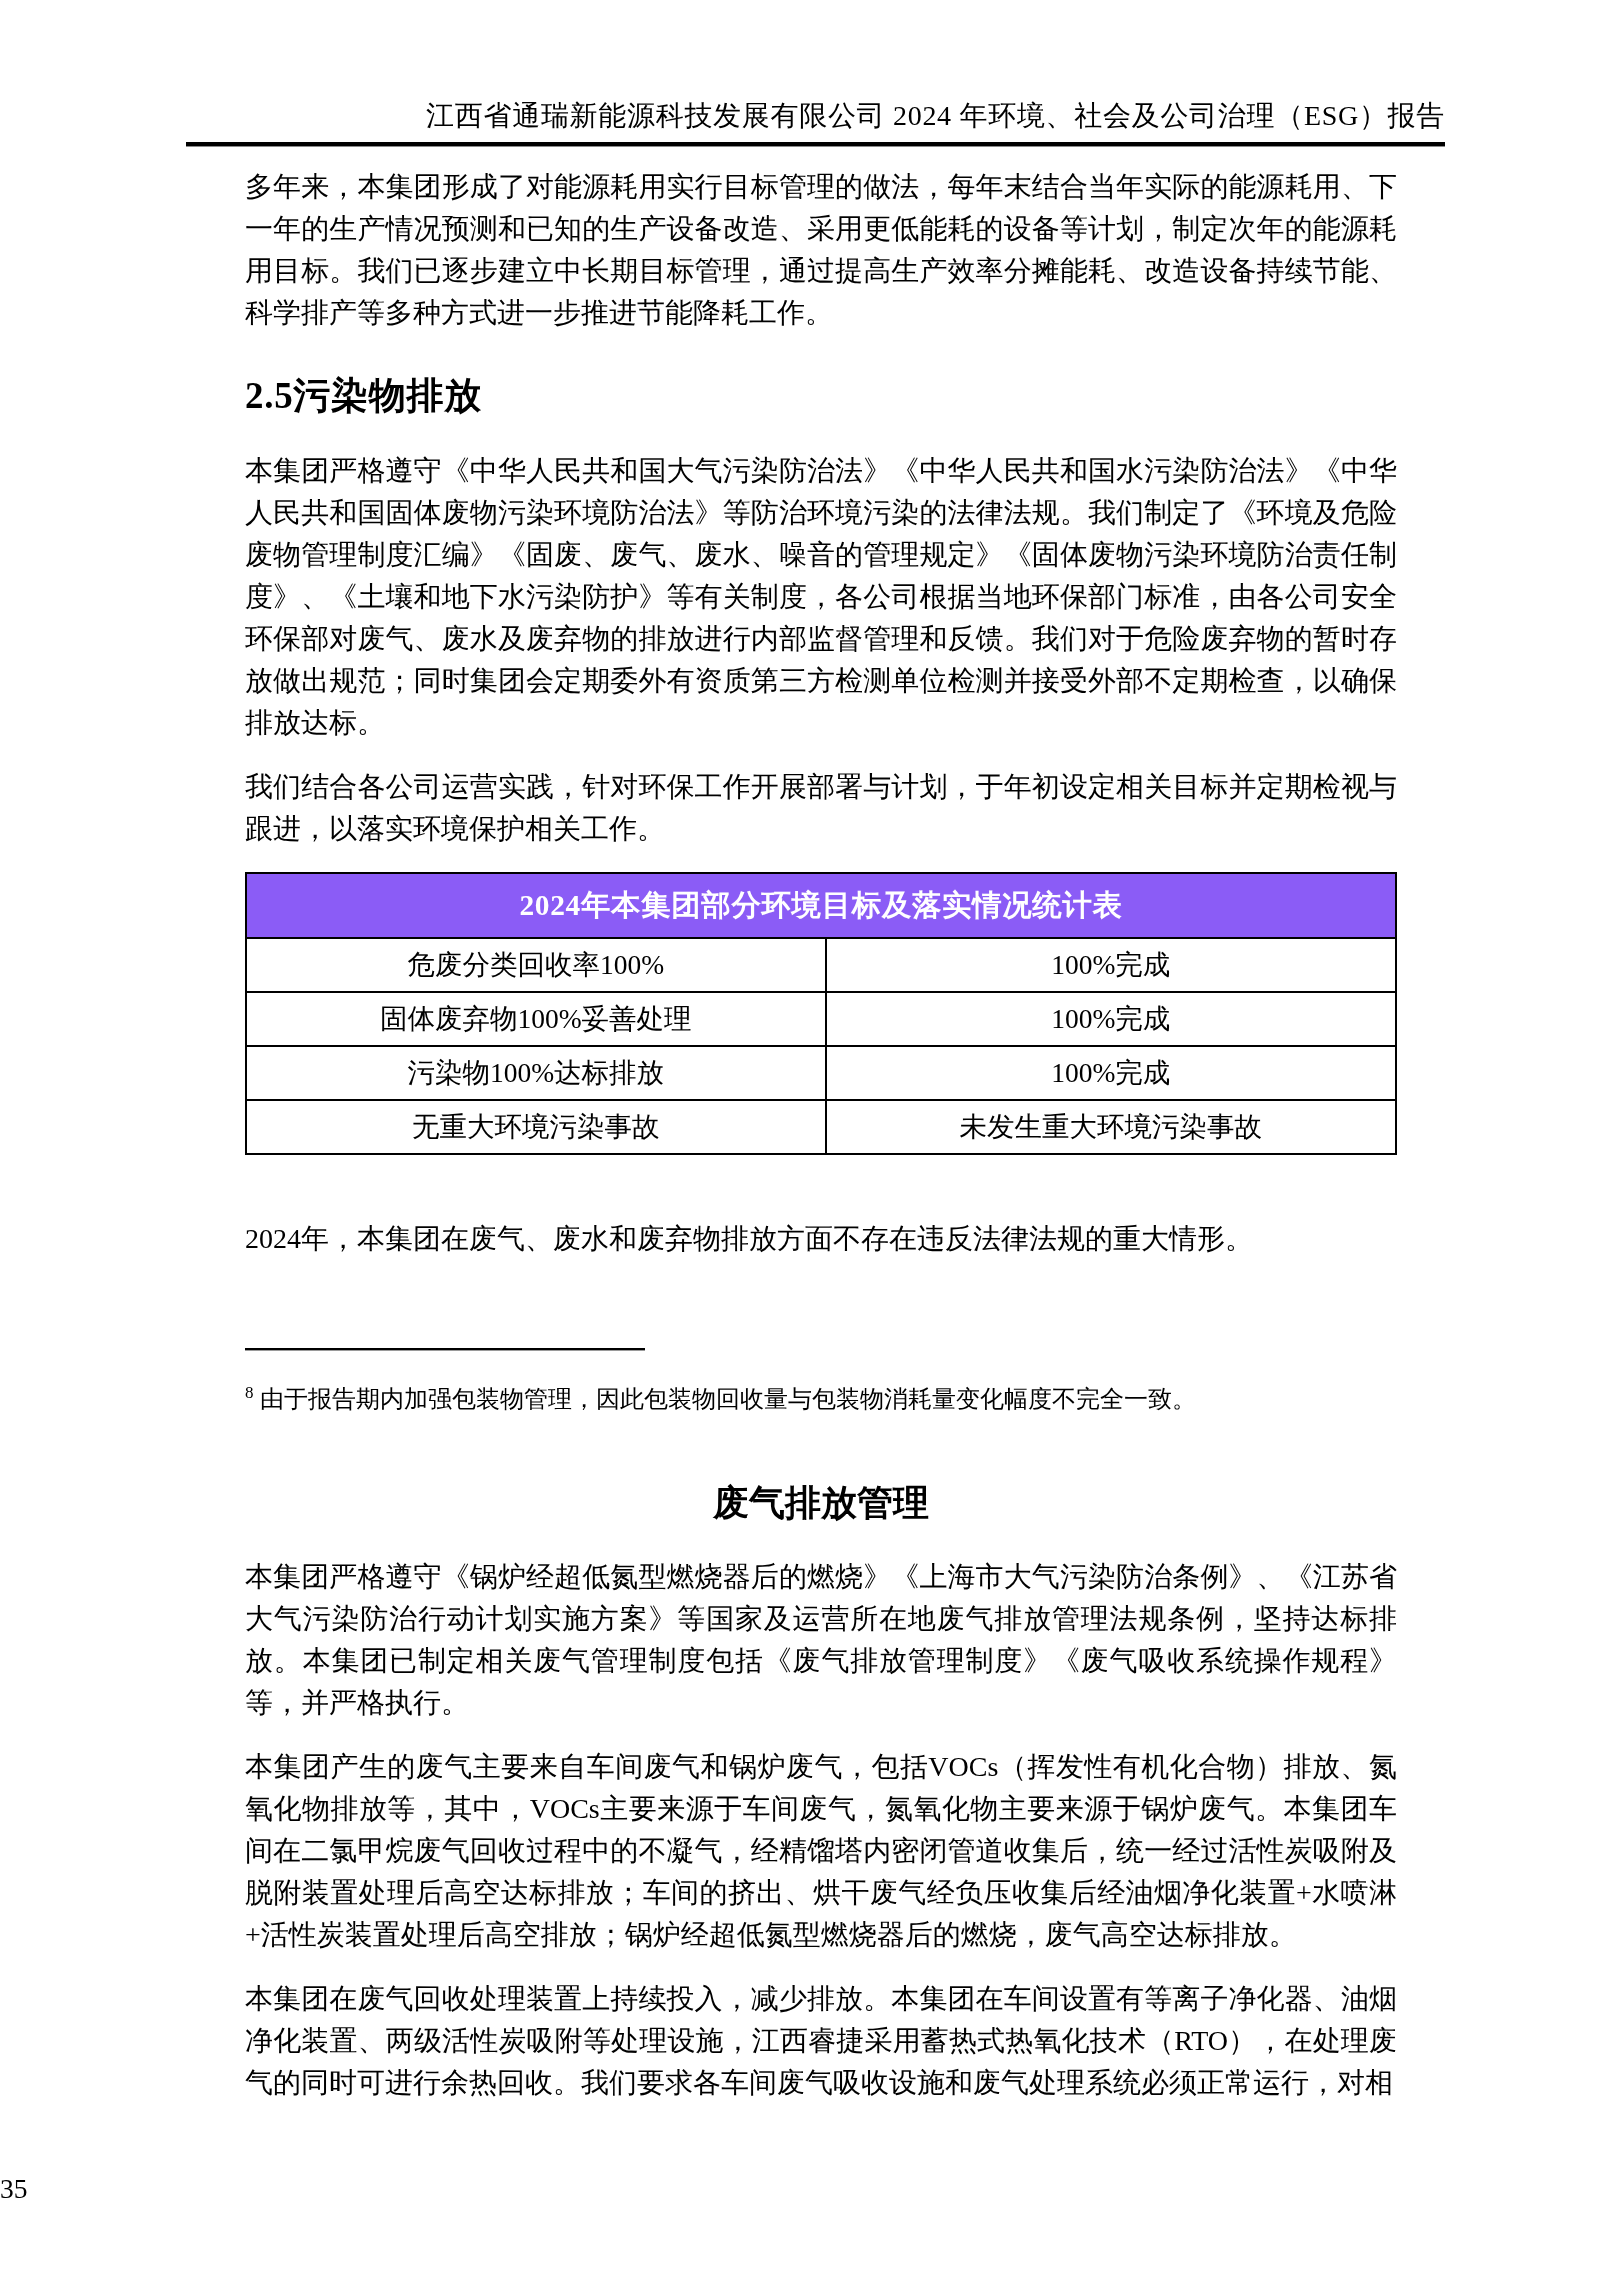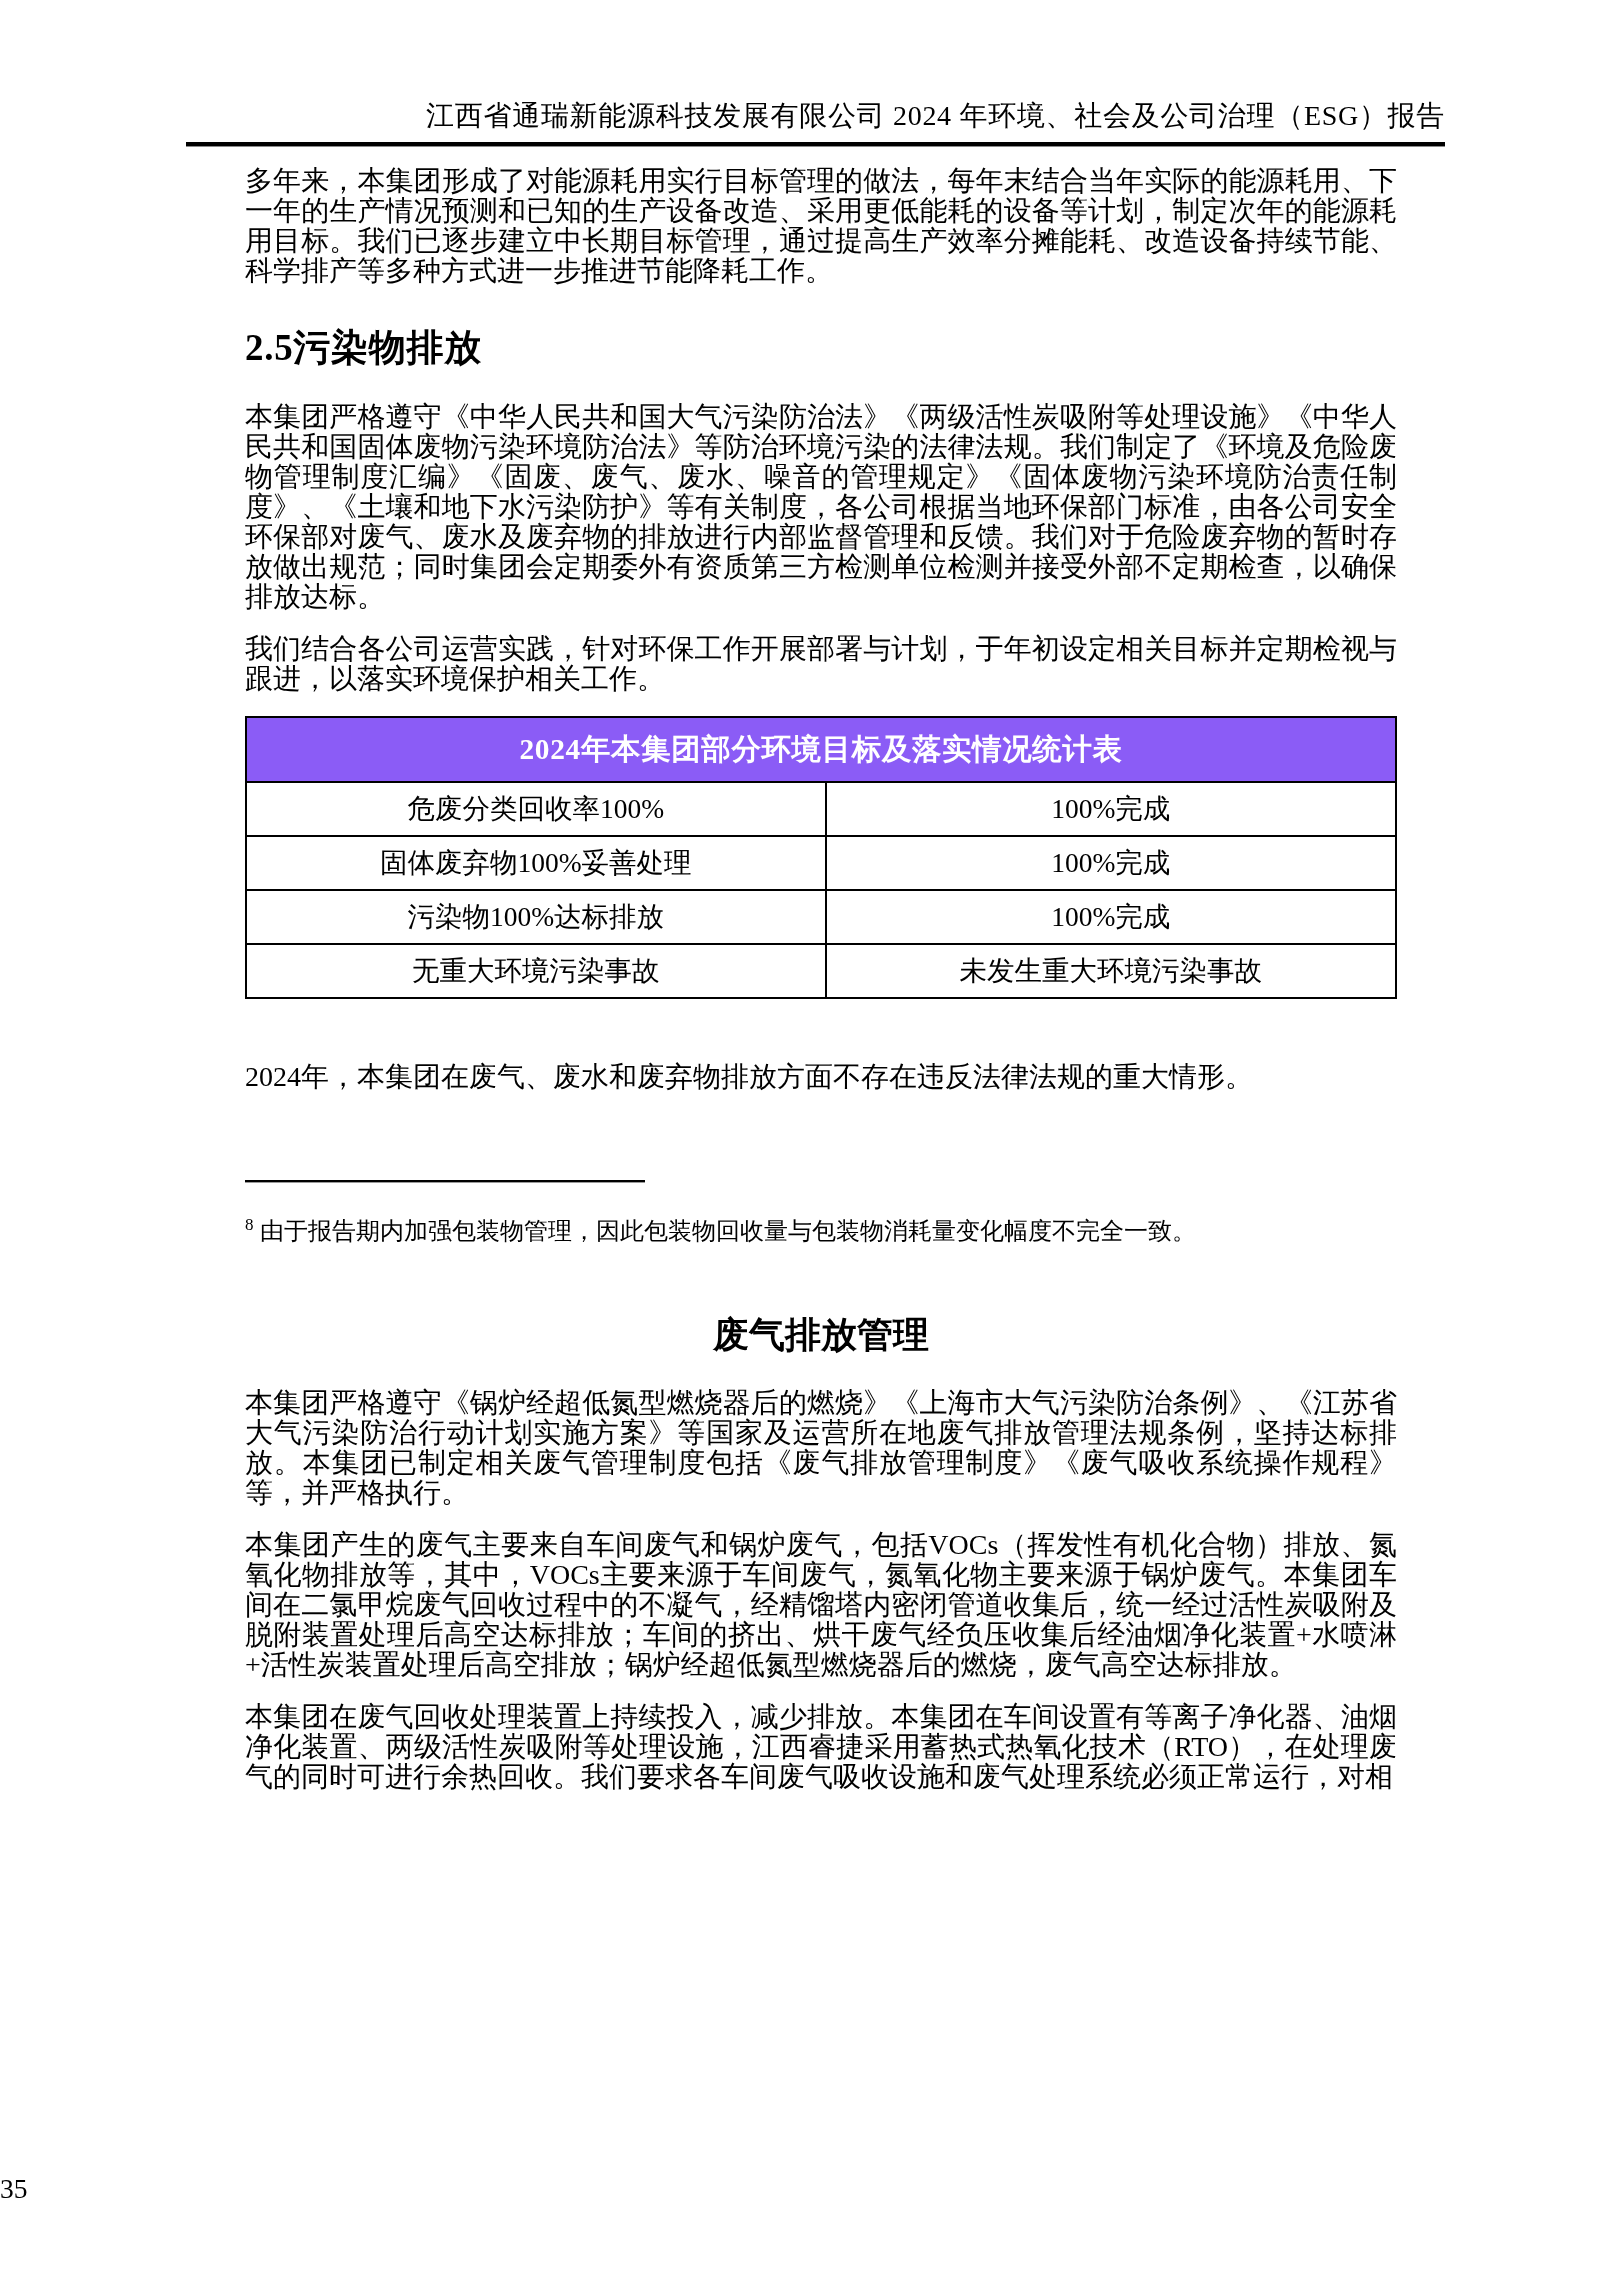--- a/index.html
+++ b/index.html
@@ -22,21 +22,21 @@
     letter-spacing: 0.7px;
     padding-bottom: 7px;
     white-space: nowrap;
   }
   .header-rule { height: 3.9px; background: #000; border-bottom: 1.3px solid #8a8a8a; }
 
   
   .content { margin: 19.6px 226px 0 245px; }
   p.body-text {
     font-size: 28px;
-    line-height: 30px;
+    line-height: 42px;
     text-align: justify;
     margin: 0 0 22px 0;
   }
   h2.section-heading {
     font-size: 37px;
     font-weight: bold;
     margin: 37px 0 29px 0;
     letter-spacing: 0.7px;
   }
   h3.sub-heading {
@@ -112,21 +112,21 @@
     <div class="header-text">江西省通瑞新能源科技发展有限公司 2024 年环境、社会及公司治理（ESG）报告</div>
     <div class="header-rule"></div>
   </header>
 
   <main class="content">
 
     <p class="body-text">多年来，本集团形成了对能源耗用实行目标管理的做法，每年末结合当年实际的能源耗用、下一年的生产情况预测和已知的生产设备改造、采用更低能耗的设备等计划，制定次年的能源耗用目标。我们已逐步建立中长期目标管理，通过提高生产效率分摊能耗、改造设备持续节能、科学排产等多种方式进一步推进节能降耗工作。</p>
 
     <h2 class="section-heading"><span>2.5</span><span>污染物排放</span></h2>
 
-    <p class="body-text">本集团严格遵守《中华人民共和国大气污染防治法》《两级活性炭吸附等处理设施》《中华人民共和国固体废物污染环境防治法》等防治环境污染的法律法规。我们制定了《环境及危险废物管理制度汇编》《固废、废气、废水、噪音的管理规定》《固体废物污染环境防治责任制度》、《土壤和地下水污染防护》等有关制度，各公司根据当地环保部门标准，由各公司安全环保部对废气、废水及废弃物的排放进行内部监督管理和反馈。我们对于危险废弃物的暂时存放做出规范；同时集团会定期委外有资质第三方检测单位检测并接受外部不定期检查，以确保排放达标。</p>
+    <p class="body-text">本集团严格遵守《中华人民共和国大气污染防治法》《中华人民共和国水污染防治法》《中华人民共和国固体废物污染环境防治法》等防治环境污染的法律法规。我们制定了《环境及危险废物管理制度汇编》《固废、废气、废水、噪音的管理规定》《固体废物污染环境防治责任制度》、《土壤和地下水污染防护》等有关制度，各公司根据当地环保部门标准，由各公司安全环保部对废气、废水及废弃物的排放进行内部监督管理和反馈。我们对于危险废弃物的暂时存放做出规范；同时集团会定期委外有资质第三方检测单位检测并接受外部不定期检查，以确保排放达标。</p>
 
     <p class="body-text">我们结合各公司运营实践，针对环保工作开展部署与计划，于年初设定相关目标并定期检视与跟进，以落实环境保护相关工作。</p>
 
     <table class="targets-table">
       <colgroup>
         <col class="col-left">
         <col class="col-right">
       </colgroup>
       <thead>
         <tr class="t-title">

